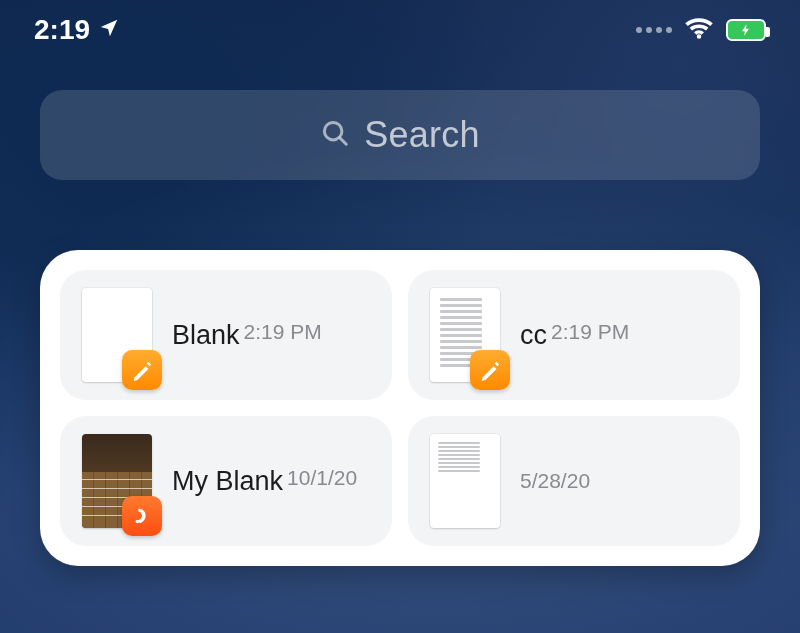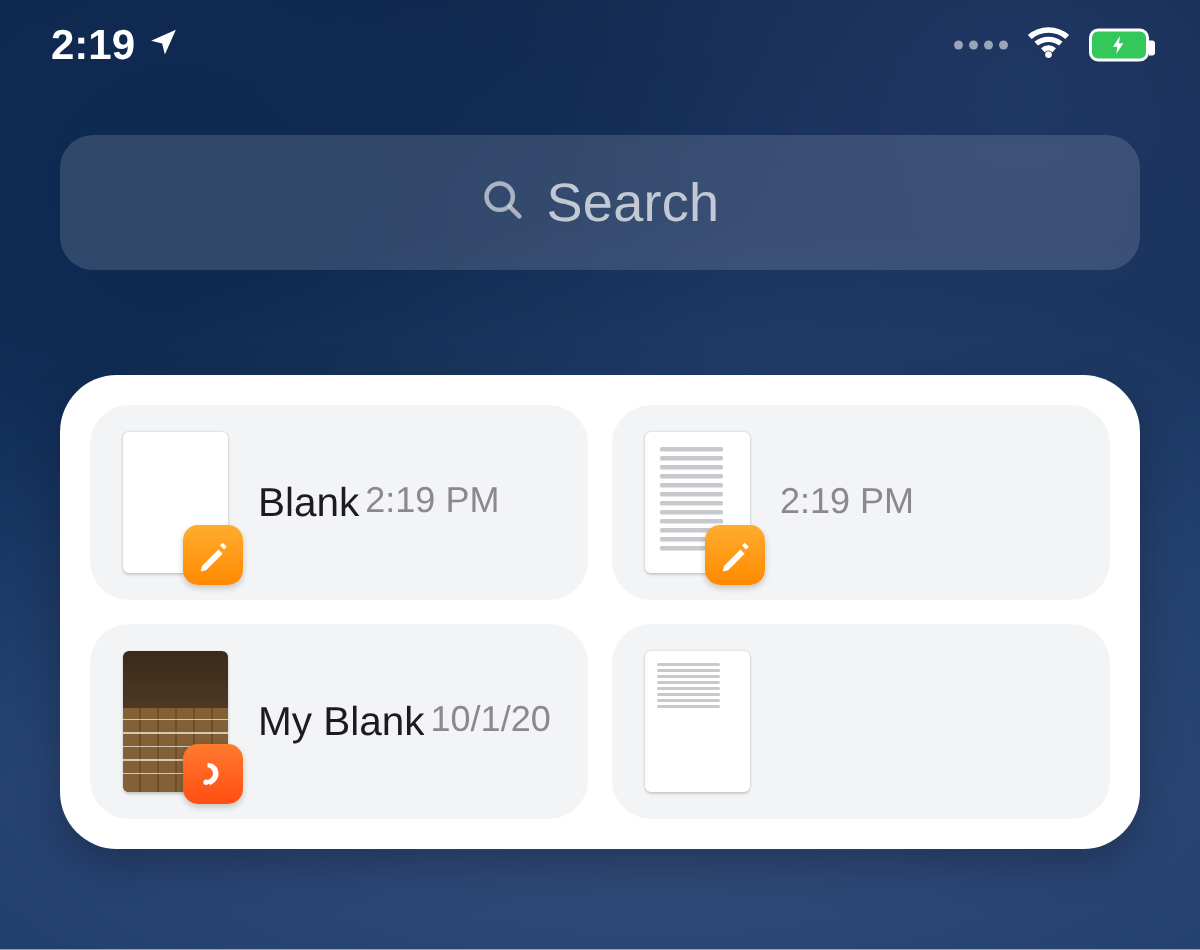--- a/index.html
+++ b/index.html
@@ -119,21 +119,21 @@
     width: 40px; height: 40px; border-radius: 10px;
     display:flex; align-items:center; justify-content:center;
     box-shadow: 0 2px 4px rgba(0,0,0,0.2);
   }
   .badge.pages { background: linear-gradient(180deg,#ffac2f,#ff8a00); }
   .badge.garageband { background: linear-gradient(180deg,#ff7a2e,#ff4e12); }
   .badge svg{ width:22px; height:22px; }
 
   .meta { display:flex; flex-direction:row; gap:4px; }
   .fname { font-size: 27px; font-weight: 500; color:#1c1c1e; white-space:nowrap; overflow:hidden; text-overflow:ellipsis; max-width: 210px;}
-  .ftime { font-size: 24px; color:#8a8a8e; }
+  .ftime { font-size: 21px; color:#8a8a8e; }
 </style>
 </head>
 <body>
 
 <div class="status-bar">
   <div class="status-left">
     <span>2:19</span>
     <span>
       <svg viewBox="0 0 24 24" width="22" height="22" fill="#fff">
           <path d="M3 11l18-8-8 18-2-8-8-2z"></path>
@@ -214,20 +214,21 @@
               </div>
           </div>
           <div class="badge pages">
             <svg viewBox="0 0 24 24" fill="#fff">
                 <path d="M4 20l12-12 3 3L7 23l-4 1 1-4z"></path>
                 <path d="M17 5l2-2 3 3-2 2-3-3z"></path>
               </svg>
           </div>
         </div>
         <div class="meta">
+          <span class="fname">cc</span>
           <span class="ftime">2:19 PM</span>
         </div>
       </div>
 
       <div class="tile">
         <div class="thumb">
           <div class="gb-thumb">
               <div class="frets"></div>
               <div class="strings"></div>
             </div>
@@ -253,18 +254,19 @@
                 <span></span>
                 <span></span>
                 <span></span>
                 <span></span>
                 <span></span>
                 <span></span>
             </div>
           </div>
         </div>
         <div class="meta">
+          <span class="ftime">5/28/20</span>
         </div>
       </div>
 
     </div>
   </div>
 </div>
 
 </body></html>

